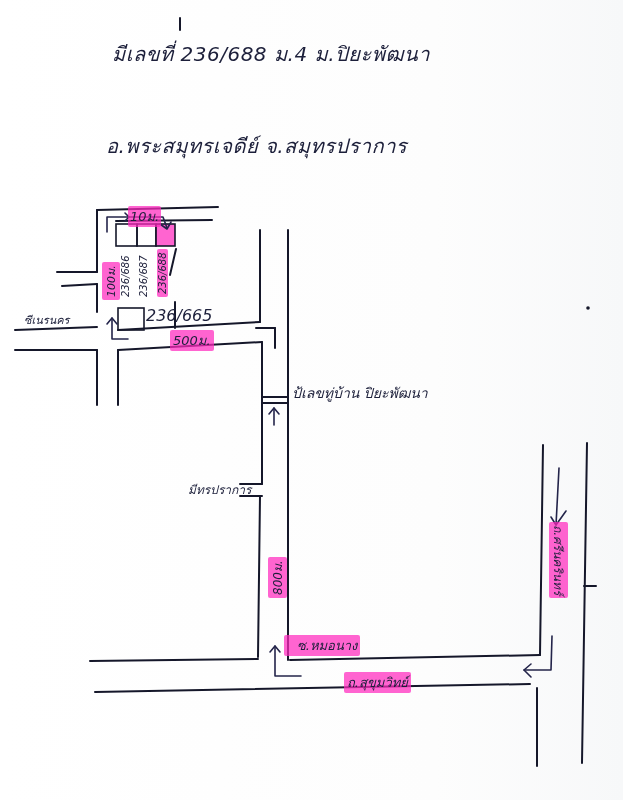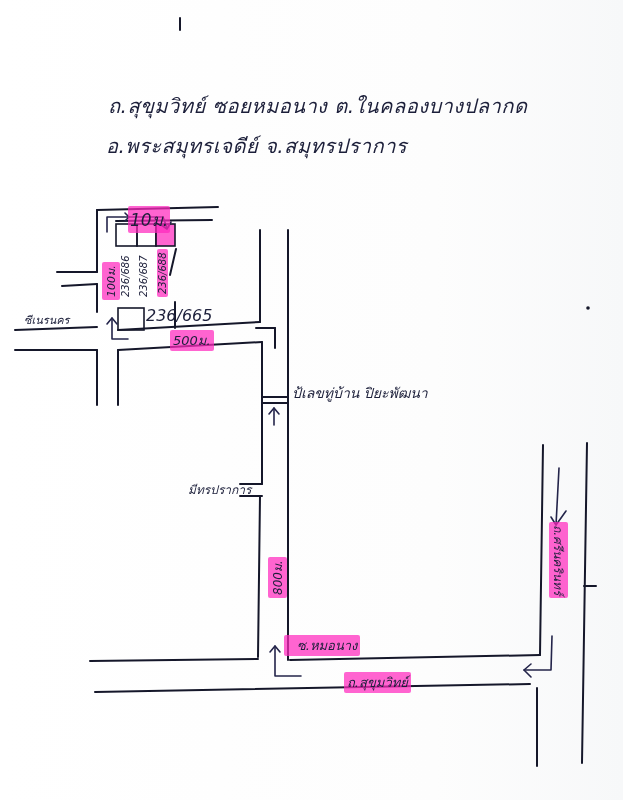--- a/index.html
+++ b/index.html
@@ -14,21 +14,21 @@
   .hl { background: rgba(255, 40, 190, 0.72); padding: 0 3px; border-radius: 2px; }
   svg { position: absolute; left: 0; top: 0; }
   .road { stroke: #15172a; stroke-width: 2; fill: none; stroke-linecap: round; }
   .arrow { stroke: #23244a; stroke-width: 1.6; fill: none; stroke-linecap: round; stroke-linejoin: round; }
 </style>
 </head>
 <body>
 
 <div id="paper">
 
-  <div class="hw addr" style="left:108px; top:90px;">ถ.สุขุมวิทย์   ซอยหมอนาง   ต.ในคลองบางปลากด</div>
+  <div class="hw addr" style="left:112px; top:38px;">มีเลขที่ 236/688 ม.4 ม.ปิยะพัฒนา</div>
   <div class="hw addr" style="left:106px; top:130px;">อ.พระสมุทรเจดีย์   จ.สมุทรปราการ</div>
 
   <svg width="623" height="800">
 
     <line class="road" x1="180" y1="18" x2="180" y2="30"></line>
 
     <line class="road" x1="97" y1="210" x2="218" y2="207"></line>
     <line class="road" x1="97" y1="210" x2="97" y2="272"></line>
     <line class="road" x1="116" y1="221" x2="212" y2="220"></line>
 
@@ -90,21 +90,21 @@
 
     <path class="arrow" d="M559 468 L556 525"></path>
     <path class="arrow" d="M551 517 L556 525 L566 511"></path>
 
     <path class="arrow" d="M552 636 L551 670 L524 670"></path>
     <path class="arrow" d="M531 664 L524 670 L531 677"></path>
 
     <circle cx="588" cy="308" r="1.8" fill="#15172a"></circle>
   </svg>
 
-  <div class="hw lbl hl" style="left:128px; top:206px; font-size:17px; padding:0 2px;">10ม.</div>
+  <div class="hw lbl hl" style="left:128px; top:206px; font-size:13px; padding:0 2px;">10ม.</div>
 
   <div class="hw" style="left:120px; top:297px; font-size:10px; transform:rotate(-90deg); transform-origin:left top;">236/686</div>
   <div class="hw" style="left:138px; top:297px; font-size:10px; transform:rotate(-90deg); transform-origin:left top;">236/687</div>
   <div class="hw hl" style="left:157px; top:297px; font-size:10px; transform:rotate(-90deg); transform-origin:left top;">236/688</div>
 
   <div class="hw hl" style="left:102px; top:300px; font-size:11px; transform:rotate(-90deg); transform-origin:left top;">100ม.</div>
 
   <div class="hw" style="left:146px; top:306px; font-size:16px;">236/665</div>
 
   <div class="hw" style="left:24px; top:311px; font-size:11px;">ซีเนรนคร</div>

